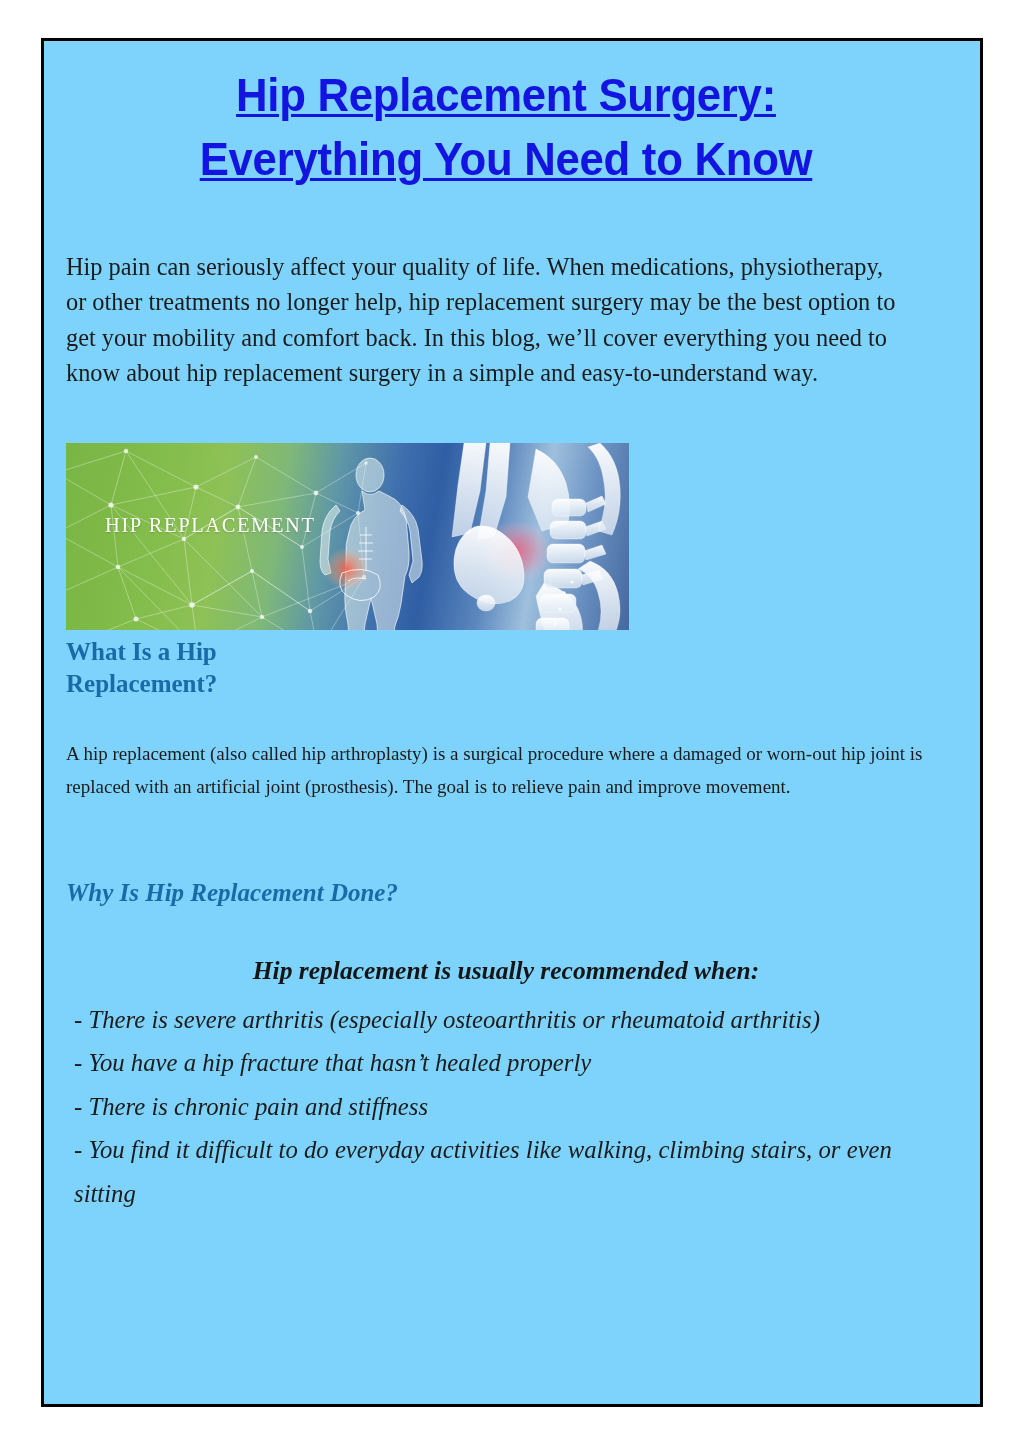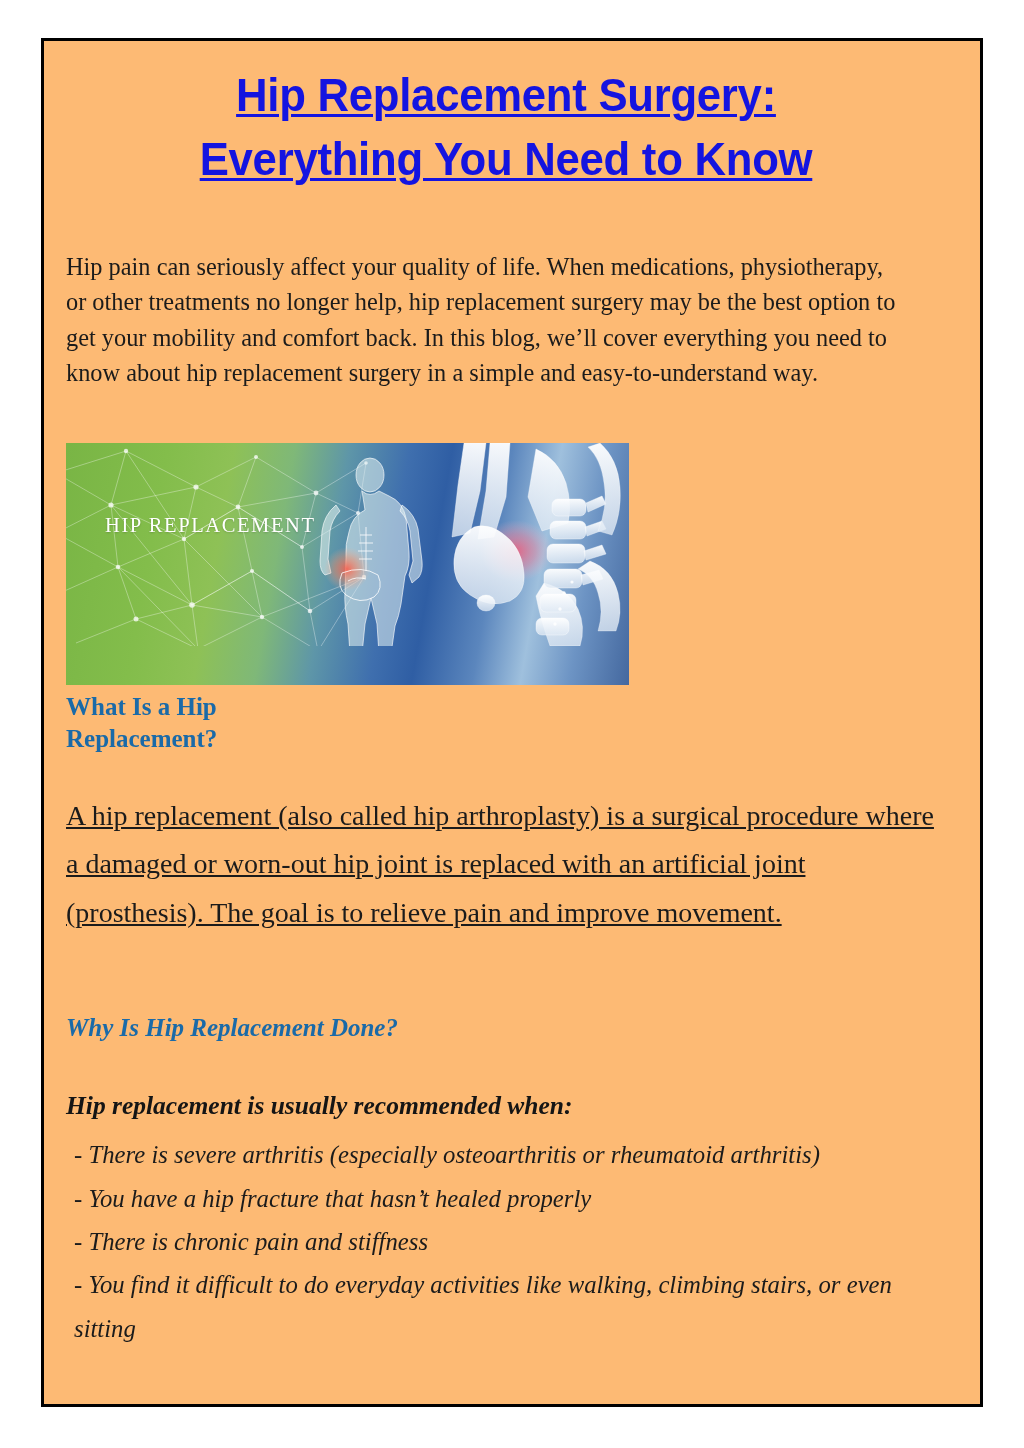--- a/index.html
+++ b/index.html
@@ -15,21 +15,21 @@
   }
 
   .page-frame {
     position: absolute;
     left: 41px;
     top: 38px;
     width: 942px;
     height: 1369px;
     border: 3px solid #000000;
     box-sizing: border-box;
-    background: #fdba74;
+    background: #7dd3fc;
   }
 
   .page-inner {
     position: absolute;
     left: 22px;
     top: 22px;
     width: 880px;
   }
 
   
@@ -65,21 +65,21 @@
 
   .section-block {
     padding-top: 52px;
     overflow: hidden;
   }
 
   
   .banner {
     float: left;
     width: 563px;
-    height: 242px;
+    height: 187px;
     margin: 0 22px 6px 0;
     position: relative;
     overflow: hidden;
     background:
       linear-gradient(100deg,
         #79b545 0%,
         #83bd4b 17%,
         #8ec156 28%,
         #7fb878 38%,
         #5e96a8 47%,
@@ -110,39 +110,39 @@
     font-family: "Liberation Serif", "DejaVu Serif", serif;
     font-weight: bold;
     font-size: 25px;
     line-height: 1.30;
   }
   .sec-heading.narrow { width: 238px; }
 
   .wrap-para {
     margin: 0;
     padding-top: 36px;
-    font-size: 28px;
+    font-size: 19px;
     line-height: 1.74;
     color: #1b1b1b;
-    text-decoration: underline;
   }
 
   .heading-block {
     padding-top: 74px;
     clear: both;
     font-style: italic;
   }
 
   .list-lead {
     margin: 0;
     padding-top: 44px;
     font-weight: bold;
     font-size: 25.5px;
     line-height: 1.45;
     color: #151515;
+    text-align: center;
   }
   .bullet-list { margin: 8px; padding: 0; list-style: none; }
   .bullet-list li {
     font-size: 25.5px;
     line-height: 1.70;
     color: #1b1b1b;
     transform: scaleX(0.97);
     transform-origin: left top;
   }
 </style>

